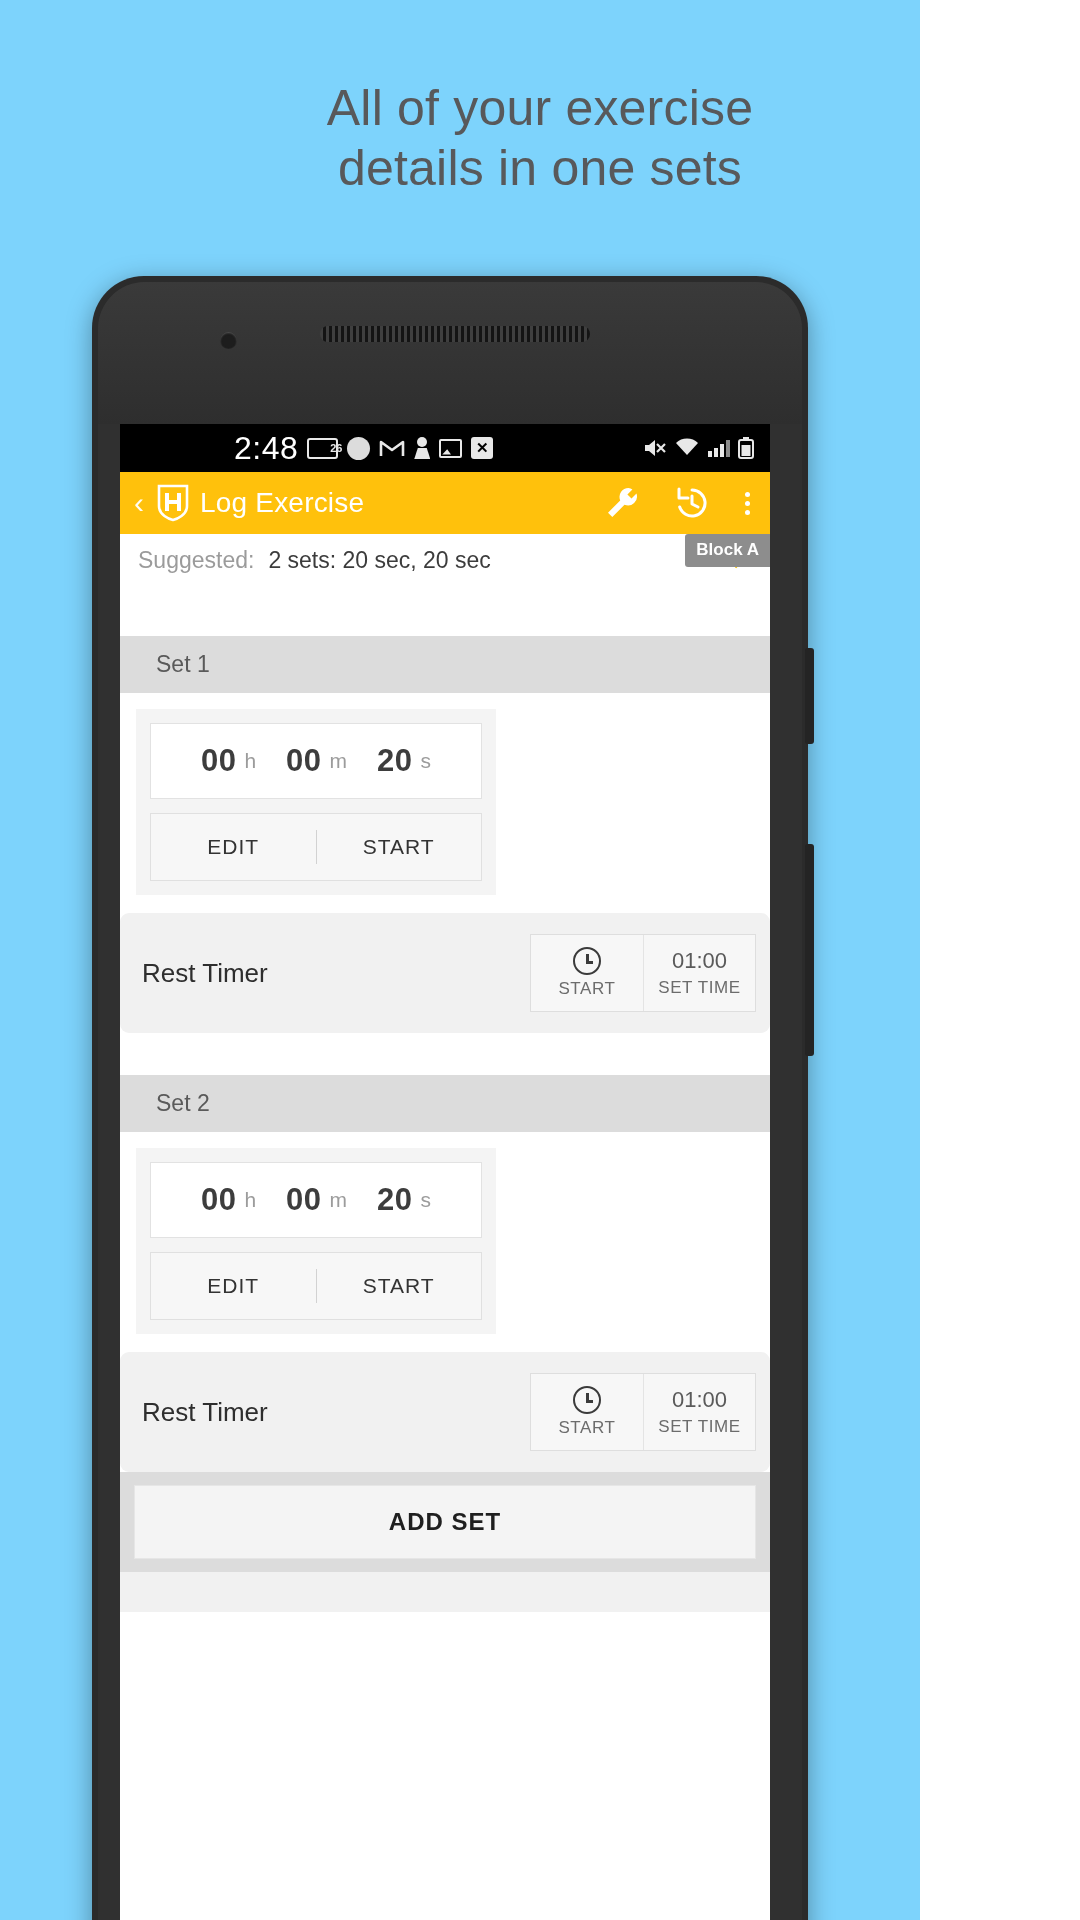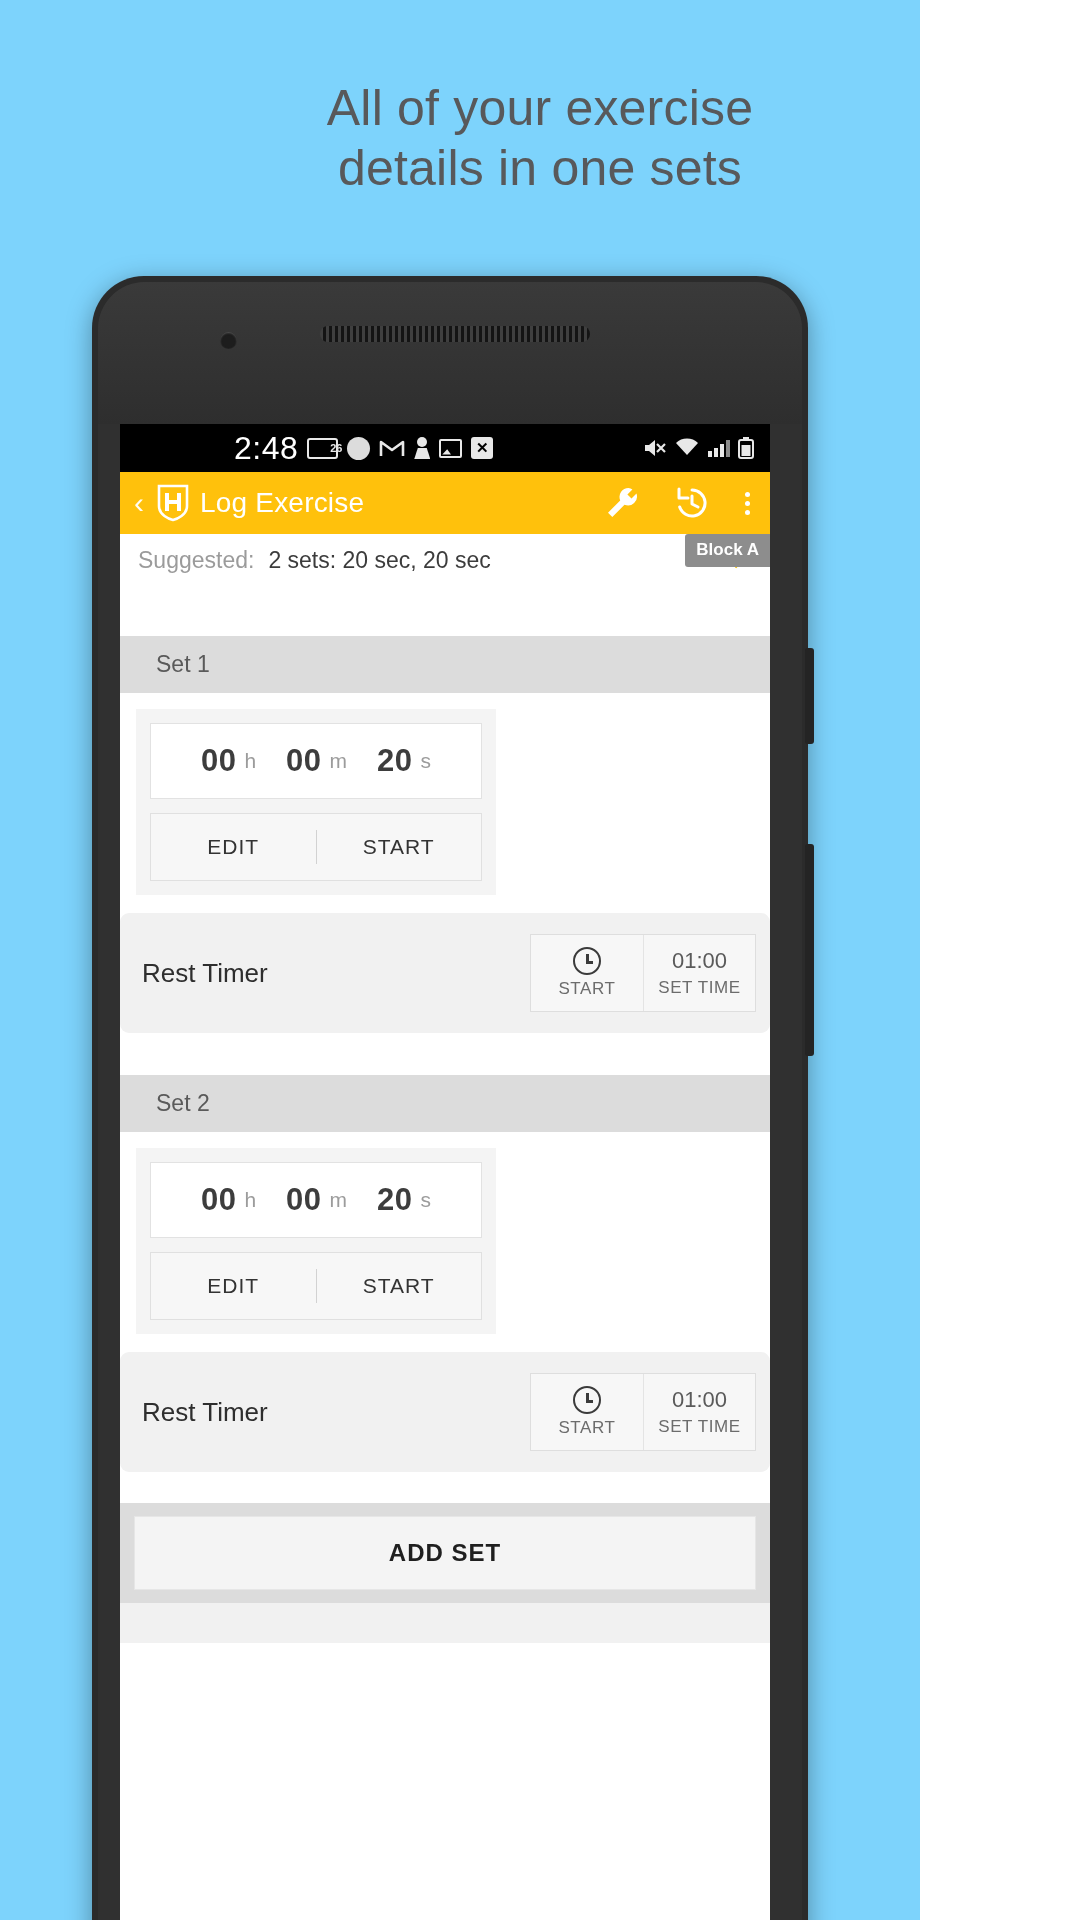--- a/index.html
+++ b/index.html
@@ -136,21 +136,21 @@
   .rest-btns { margin-left: auto; display: flex; background: #f7f7f7; border: 1px solid #dedede; }
   .rest-btn { width: 112px; height: 76px; display: flex; flex-direction: column;
               align-items: center; justify-content: center; gap: 4px; cursor: pointer; }
   .rest-btn + .rest-btn { border-left: 1px solid #e4e4e4; }
   .rest-sub { font-size: 17px; color: #6c6c6c; letter-spacing: .6px; }
   .rest-top { font-size: 22px; color: #5a5a5a; }
   .clock-ic { width: 28px; height: 28px; border: 2.5px solid #3b3b3b; border-radius: 50%; position: relative; }
   .clock-ic::before { content:""; position:absolute; left:11px; top:5px; width:2.5px; height:9px; background:#3b3b3b; }
   .clock-ic::after { content:""; position:absolute; left:11px; top:12px; width:7px; height:2.5px; background:#3b3b3b; }
 
-  .addset-wrap { background: #dcdcdc; padding: 13px 14px; margin-top: 31px; }
+  .addset-wrap { background: #dcdcdc; padding: 13px 14px; }
   .addset { background: #f4f4f4; border: 1px solid #e6e6e6; height: 74px; width: 100%;
             font-family: inherit; font-size: 24px; font-weight: bold; letter-spacing: 1px;
             color: #1f1f1f; cursor: pointer; }
   .filler { background: #f1f1f1; height: 40px; }
 </style>
 </head>
 <body>
 
 <div class="page">
 

